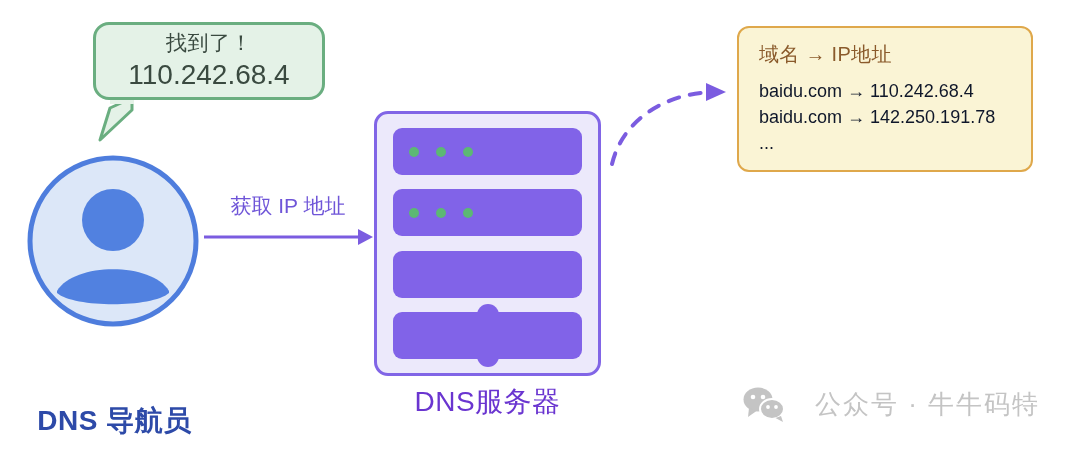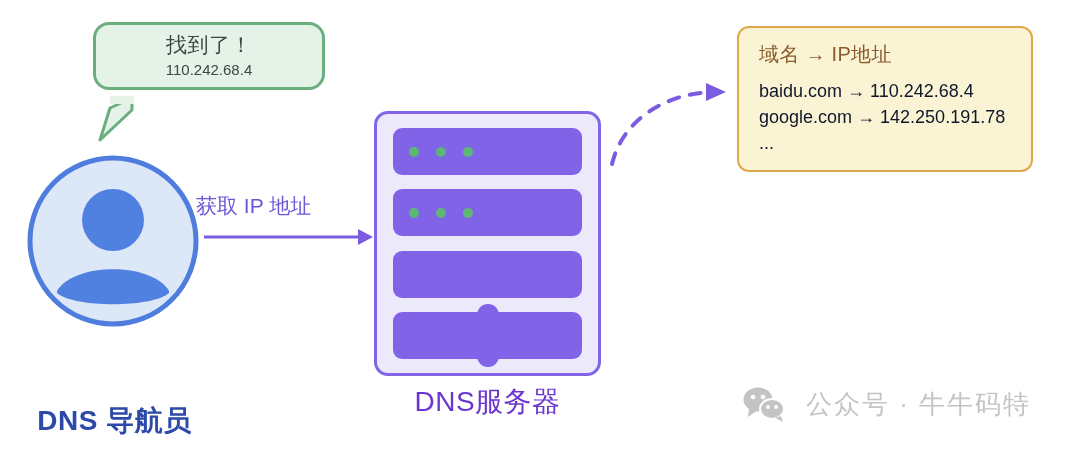--- a/index.html
+++ b/index.html
@@ -17,39 +17,39 @@
     background: #ffffff;
     overflow: hidden;
   }
 
   
   .bubble {
     position: absolute;
     left: 93px;
     top: 22px;
     width: 232px;
-    height: 68px;
+    height: 78px;
     box-sizing: border-box;
     background: #e4f2e7;
     border: 3px solid #6aae80;
     border-radius: 16px;
     display: flex;
     flex-direction: column;
     align-items: center;
     justify-content: center;
     gap: 4px;
   }
   .bubble-line1 {
     font-size: 21px;
     color: #3a4a40;
     line-height: 1.15;
     letter-spacing: .5px;
   }
   .bubble-line2 {
-    font-size: 15px;
+    font-size: 28px;
     color: #3a4a40;
     line-height: 1.15;
   }
   .bubble-tail {
     position: absolute;
     left: 96px;
     top: 96px;
     width: 42px;
     height: 46px;
     pointer-events: none;
@@ -83,20 +83,21 @@
     left: 198px;
     top: 222px;
     width: 180px;
     height: 30px;
   }
   .req-label {
     position: absolute;
     left: 196px;
     top: 192px;
     width: 184px;
+    text-align: center;
     font-size: 21px;
     color: #6f55d8;
   }
 
   
   .server {
     position: absolute;
     left: 374px;
     top: 111px;
     width: 227px;
@@ -193,21 +194,21 @@
     white-space: nowrap;
   }
 
   
   .watermark {
     position: absolute;
     left: 742px;
     top: 386px;
     display: flex;
     align-items: center;
-    gap: 20px;
+    gap: 29px;
   }
   .wm-text {
     font-size: 26px;
     color: #c4c4c4;
     letter-spacing: 2px;
   }
 </style>
 </head>
 <body>
 
@@ -255,21 +256,21 @@
   <div class="label-center">DNS服务器</div>
 
   <svg class="dash-arrow" viewBox="0 0 140 92">
     <path d="M12 88 C22 46 62 18 112 16" fill="none" stroke="#7b5ce0" stroke-width="4" stroke-linecap="round" stroke-dasharray="11 11"></path>
     <path d="M106 7 L126 16 L106 25 Z" fill="#7b5ce0"></path>
   </svg>
 
   <div class="card">
     <div class="card-title">域名 → IP地址</div>
     <div class="card-row">baidu.com → 110.242.68.4</div>
-    <div class="card-row">google.com → 142.250.191.78</div>
+    <div class="card-row">baidu.com → 142.250.191.78</div>
     <div class="card-row">...</div>
   </div>
 
   <div class="watermark">
     <svg width="44" height="36" viewBox="0 0 44 36">
       <ellipse cx="16" cy="13.5" rx="14.5" ry="12" fill="#c4c4c4"></ellipse>
       <path d="M7 22 L6 31 L14.5 25 Z" fill="#c4c4c4"></path>
       <circle cx="11" cy="11" r="2.3" fill="#ffffff"></circle>
       <circle cx="21" cy="11" r="2.3" fill="#ffffff"></circle>
       <ellipse cx="30" cy="23" rx="12" ry="10" fill="#c4c4c4" stroke="#ffffff" stroke-width="2"></ellipse>

